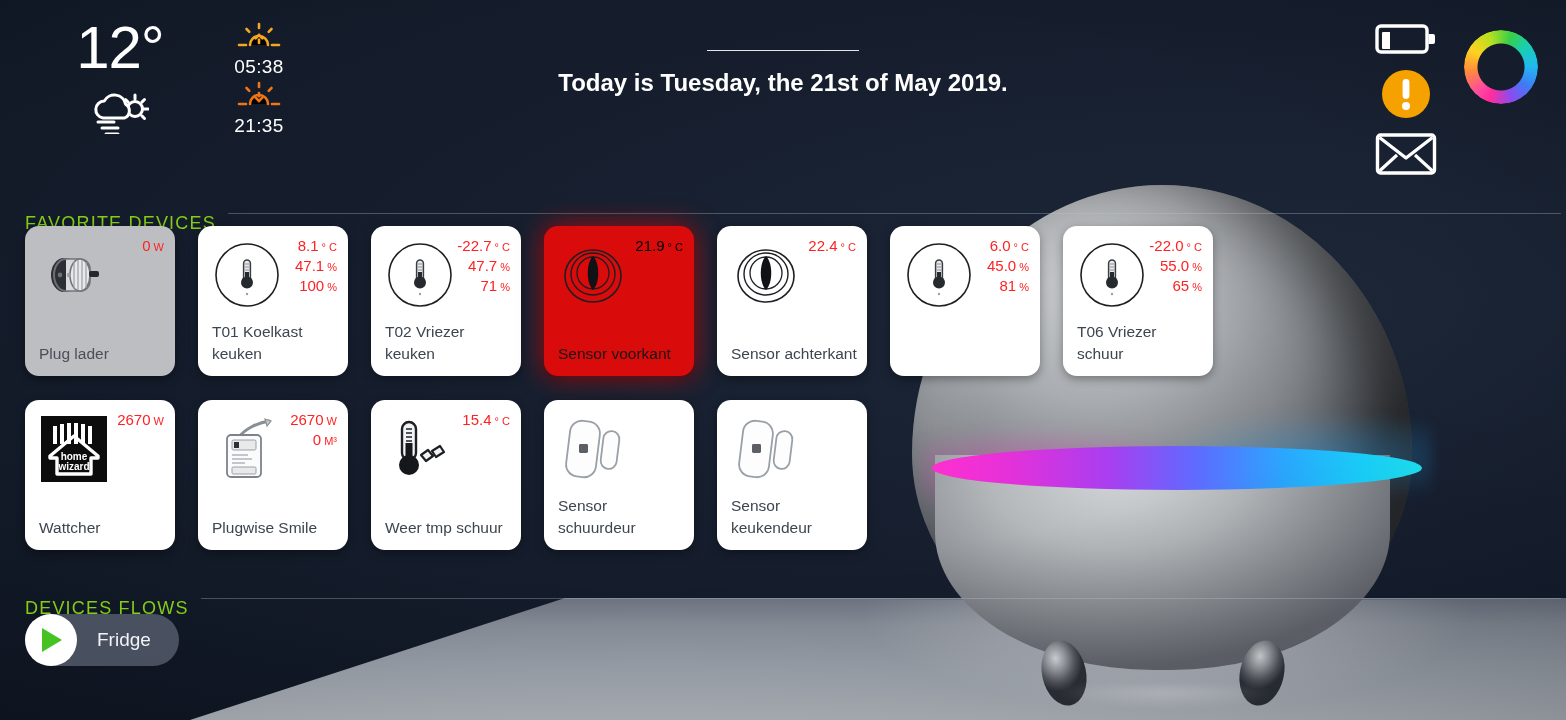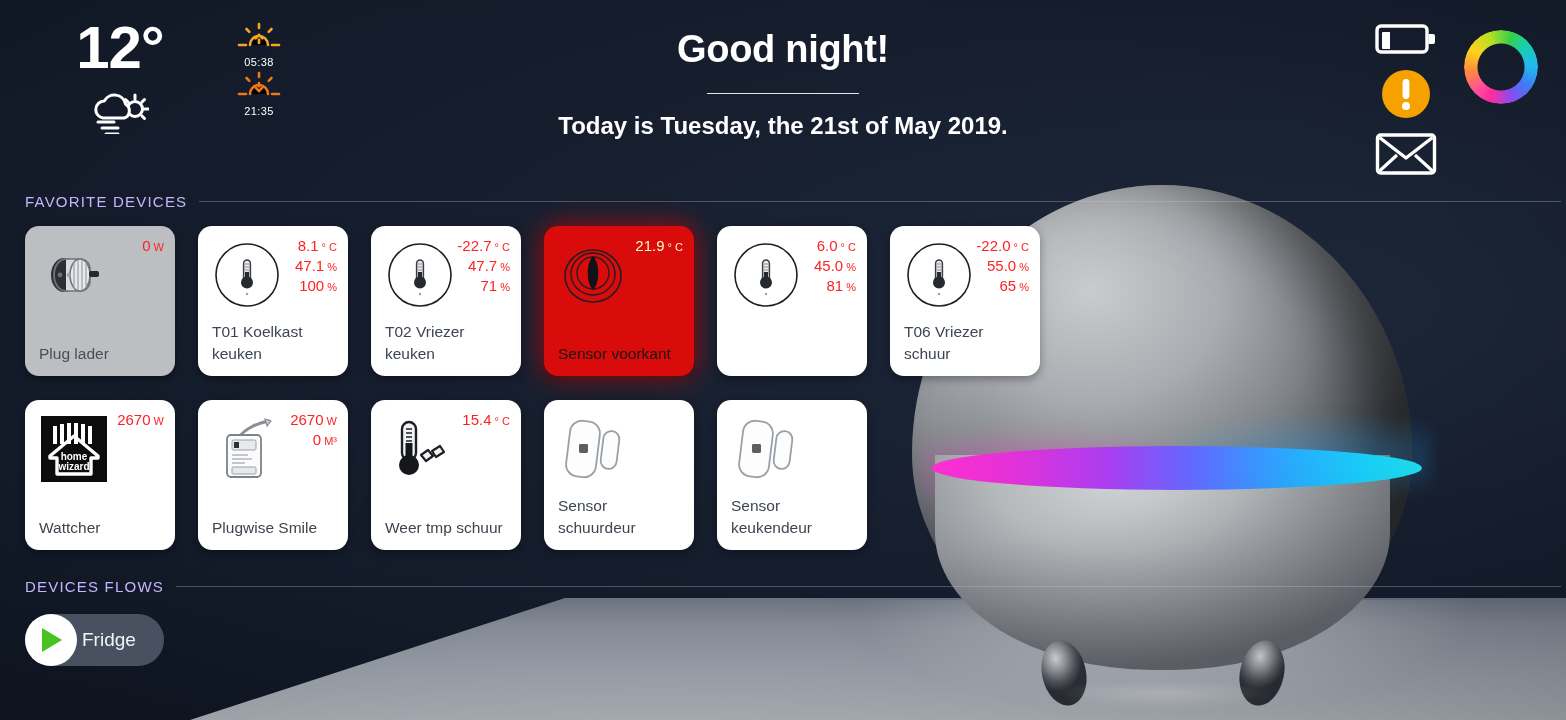--- a/index.html
+++ b/index.html
@@ -79,26 +79,26 @@
   }
   .bg-vignette {
     position: absolute; inset: 0;
     background: radial-gradient(140% 110% at 42% 40%, rgba(0,0,0,0) 35%, rgba(4,8,16,0.55) 100%);
   }
 
   
   .header { position: absolute; left: 0; top: 0; width: 1566px; height: 188px; }
 
   .weather { position: absolute; left: 30px; top: 18px; width: 180px; text-align: center; }
-  .weather-temp { font-size: 60px; font-weight: 700; color: #fff; line-height: 1.0; letter-spacing: -1px; }
+  .weather-temp { font-size: 60px; font-weight: 400; color: #fff; line-height: 1.0; letter-spacing: -1px; }
   .weather-icon { margin-top: 14px; display: flex; justify-content: center; }
 
   .suntimes { position: absolute; left: 218px; top: 22px; width: 82px; text-align: center; }
   .sun-row { margin-bottom: 2px; }
-  .sun-time { color: #fff; font-size: 11px; font-weight: 500; letter-spacing: 0.4px; line-height: 1.2; }
+  .sun-time { color: #fff; font-size: 19px; font-weight: 500; letter-spacing: 0.4px; line-height: 1.2; }
 
   .greeting { position: absolute; left: 0; right: 0; top: 28px; text-align: center; }
   .greeting-title { color: #fff; font-size: 38px; font-weight: 700; letter-spacing: -0.3px; }
   .greeting-rule { width: 152px; height: 1px; background: #e2e5ea; margin: 22px auto 18px; }
   .greeting-sub { color: #fff; font-size: 24px; font-weight: 700; }
 
   .status-icons { position: absolute; right: 124px; top: 22px; width: 72px; }
   .status-icon { display: flex; justify-content: center; margin-bottom: 12px; }
   .brand-logo { position: absolute; right: 28px; top: 30px; width: 74px; height: 74px; }
   .ring-outer {
@@ -107,21 +107,21 @@
       #ff2d9b 0deg, #ff4aa0 22deg, #ff8a3d 62deg, #ffd21f 100deg,
       #b6e021 140deg, #36cf4a 178deg, #18cfb0 210deg, #21b9ef 248deg,
       #3f7bf5 286deg, #8a4cf0 320deg, #ff2d9b 360deg);
     -webkit-mask: radial-gradient(circle, transparent 0 23px, #000 24px);
             mask: radial-gradient(circle, transparent 0 23px, #000 24px);
   }
 
   
   .section-head { position: absolute; display: flex; align-items: center; gap: 12px; width: 1536px; left: 25px; }
   .section-label {
-    color: #c4b5fd; font-size: 15px; letter-spacing: 1.2px; white-space: nowrap;
+    color: #84cc16; font-size: 18px; letter-spacing: 1.2px; white-space: nowrap; margin-top: 20px;
   }
   .section-rule { flex: 1; height: 1px; background: rgba(190,200,215,0.32); }
 
   #fav-devices-head { top: 193px; }
   #fav-flows-head { top: 578px; }
 
   
   .card-grid { position: absolute; left: 25px; display: flex; gap: 23px; }
   #row1 { top: 226px; align-items: center; }
   #row2 { top: 400px; }
@@ -146,21 +146,21 @@
     position: absolute; left: 14px; top: 14px;
     width: 70px; height: 70px;
     display: flex; align-items: center; justify-content: center;
   }
   .card-values {
     position: absolute; right: 11px; top: 10px;
     text-align: right;
     color: #ff2222;
     line-height: 1.32;
   }
-  .card.state-alarm .card-values { color: #fef9c3; }
+  .card.state-alarm .card-values { color: #000000; }
   .card-val { font-size: 15px; white-space: nowrap; }
   .card-val .unit { font-size: 11px; }
   .card-title {
     position: absolute; left: 14px; right: 10px; bottom: 12px;
     color: #3d4550; font-size: 15.5px; line-height: 1.38; margin-top: 31px;
   }
   .card.state-off .card-title { color: #4a4f57; }
   .card.state-alarm .card-title { color: #1d1414; }
 
   
@@ -170,21 +170,21 @@
     height: 52px; padding-right: 28px;
     border-radius: 26px;
     background: rgba(120,130,145,0.55);
   }
   .flow-play {
     width: 52px; height: 52px; border-radius: 50%;
     background: #fff;
     display: flex; align-items: center; justify-content: center;
     flex: 0 0 auto;
   }
-  .flow-label { color: #f1f3f6; font-size: 19px; margin-left: 5px; white-space: nowrap; }
+  .flow-label { color: #f1f3f6; font-size: 19px; margin-left: 20px; white-space: nowrap; }
 </style>
 </head>
 <body>
 
 <div id="app">
 
   <div class="bg-layer">
     <div class="bg-wall"></div>
     <div class="bg-desk"></div>
     <div class="bg-desk-glow"></div>
@@ -253,21 +253,20 @@
               <path d="M23 12 v8"></path>
                 <path d="M19.6 16.6 L23 20 l3.4 -3.4"></path>
             </g>
           </svg>
         </div>
         <div class="sun-time">21:35</div>
       </div>
     </div>
 
     <div class="greeting">
-      <div class="greeting-title">Good night!</div>
       <div class="greeting-rule"></div>
       <div class="greeting-sub">Today is Tuesday, the 21st of May 2019.</div>
     </div>
 
     <div class="status-icons">
       <div class="status-icon">
         <svg width="62" height="34" viewBox="0 0 62 34">
           <rect x="2" y="4" width="50" height="26" rx="4" fill="none" stroke="#ffffff" stroke-width="3.4"></rect>
           <path d="M53.5 12 h4.5 a2 2 0 0 1 2 2 v6 a2 2 0 0 1 -2 2 h-4.5 Z" fill="#ffffff"></path>
           <path d="M8 10 h7 v17 h-7 a1 1 0 0 1 -1 -1 v-15 a1 1 0 0 1 1 -1 Z" fill="#ffffff"></path>
@@ -376,20 +375,34 @@
         <ellipse cx="33" cy="34" rx="28" ry="26" fill="none" stroke="#1d1f22" stroke-width="1.6"></ellipse>
         <ellipse cx="33" cy="32" rx="22" ry="21" fill="none" stroke="#1d1f22" stroke-width="1.4"></ellipse>
         <ellipse cx="33" cy="31" rx="16" ry="16" fill="none" stroke="#1d1f22" stroke-width="1.3"></ellipse>
         <path d="M33 14 C40 21 40 41 33 48 C26 41 26 21 33 14 Z" fill="#101215"></path>
       </svg>
         </div>
         <div class="card-values">
           <div class="card-val">21.9<span class="unit"> ° C</span></div>
         </div>
         <div class="card-title">Sensor voorkant</div>
+      </div>
+      <div class="card">
+        <div class="card-icon">
+          <svg width="66" height="66" viewBox="0 0 66 66">
+        <ellipse cx="33" cy="34" rx="28" ry="26" fill="none" stroke="#1d1f22" stroke-width="1.6"></ellipse>
+        <ellipse cx="33" cy="32" rx="22" ry="21" fill="none" stroke="#1d1f22" stroke-width="1.4"></ellipse>
+        <ellipse cx="33" cy="31" rx="16" ry="16" fill="none" stroke="#1d1f22" stroke-width="1.3"></ellipse>
+        <path d="M33 14 C40 21 40 41 33 48 C26 41 26 21 33 14 Z" fill="#101215"></path>
+      </svg>
+        </div>
+        <div class="card-values">
+          <div class="card-val">22.4<span class="unit"> ° C</span></div>
+        </div>
+        <div class="card-title">Sensor achterkant</div>
       </div>
       <div class="card">
         <div class="card-icon">
           <svg width="66" height="66" viewBox="0 0 66 66">
         <circle cx="33" cy="33" r="31" fill="none" stroke="#1d1f22" stroke-width="1.6"></circle>
         <rect x="29.6" y="18" width="6.8" height="21" rx="3.4" fill="#e9eaec" stroke="#3a3d42" stroke-width="1.5"></rect>
         <g stroke="#8a8f96" stroke-width="1">
               <path d="M31 22 h4"></path>
               <path d="M31 25 h4"></path>
               <path d="M31 28 h4"></path>

